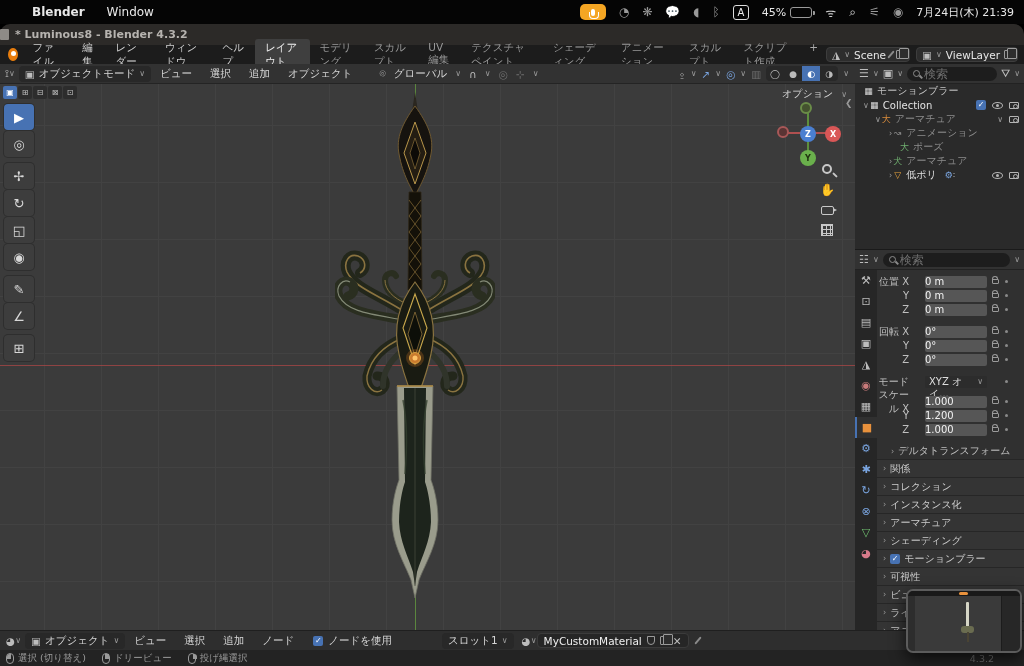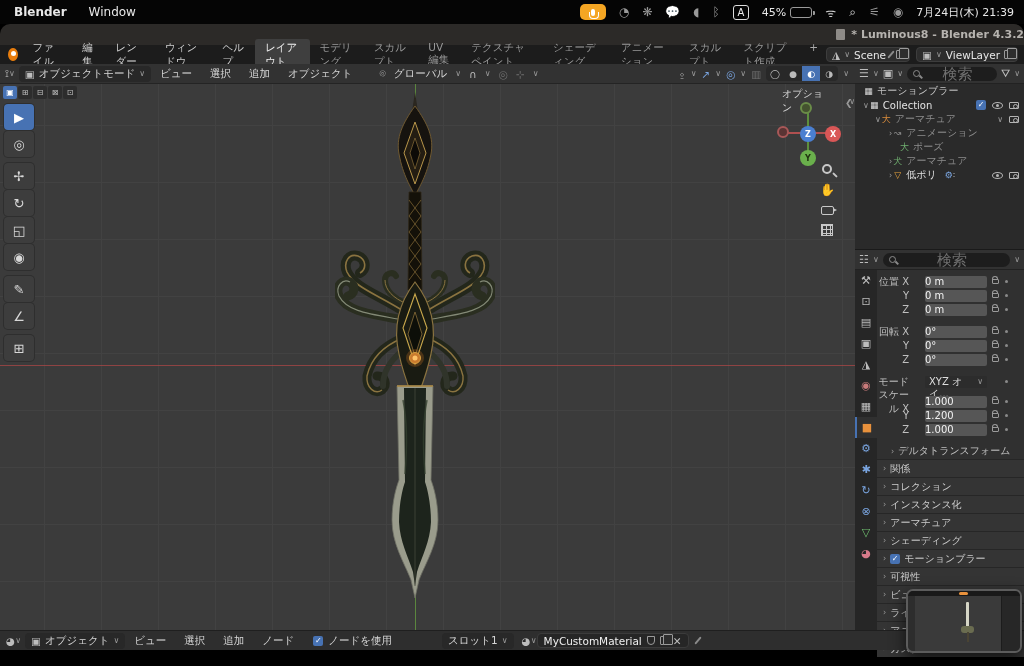--- a/index.html
+++ b/index.html
@@ -5,39 +5,39 @@
   * { margin:0; padding:0; box-sizing:border-box; }
   html,body { background:#000; }
   #screen { position:relative; width:1024px; height:666px; overflow:hidden;
     font-family:"DejaVu Sans","Liberation Sans",sans-serif; font-size:11px; color:#c8c8c8;
     background:#000; }
 
   
   #menubar { position:absolute; left:0; top:0; width:1024px; height:24px; background:#050505;
     display:flex; align-items:center; color:#e8e8e8; font-size:12px; }
   #menubar .apple { margin-left:14px; font-size:13px; }
-  #menubar .appname { font-weight:bold; }
+  #menubar .appname { margin-left:18px; font-weight:bold; }
   #menubar .menu { margin-left:22px; }
   #menubar .right { margin-left:auto; display:flex; align-items:center; gap:13px; margin-right:10px; font-size:11px; }
   .mic-pill { width:26px; height:16px; background:#f5a623; border-radius:5px; display:flex; align-items:center; justify-content:center; }
   .mic-glyph { width:4px; height:7px; background:#fff; border-radius:2px; position:relative; }
   .mic-glyph:after { content:""; position:absolute; left:-2px; top:3px; width:8px; height:6px;
     border:1px solid #fff; border-top:none; border-radius:0 0 4px 4px; }
   .tray { color:#cfcfcf; font-size:12px; }
   .tray.dim { color:#9a9a9a; }
   .inputbox { border:1.5px solid #ddd; border-radius:3px; width:16px; height:15px; display:flex;
     align-items:center; justify-content:center; font-size:10px; color:#eee; }
   .battery { display:flex; align-items:center; gap:4px; }
   .batt-shell { width:22px; height:11px; border:1px solid #9a9a9a; border-radius:3px; position:relative; padding:1px; }
   .batt-fill { width:9px; height:7px; background:#f7ce46; border-radius:1px; }
   .batt-shell:after { content:""; position:absolute; right:-4px; top:3px; width:2px; height:4px; background:#9a9a9a; border-radius:0 1px 1px 0; }
 
   
   #titlebar { position:absolute; left:0; top:24px; width:1024px; height:21px; background:#2c2a28;
-    border-radius:10px 10px 0 0; display:flex; align-items:center; justify-content:flex-end;
+    border-radius:10px 10px 0 0; display:flex; align-items:center; justify-content:flex-start;
     color:#b6b3af; font-size:11px; font-weight:bold; }
   .doc-ico { display:inline-block; width:9px; height:11px; background:#8e8b87; border-radius:1px; margin-right:6px; }
 
   
   #topbar { position:absolute; left:0; top:45px; width:1024px; height:19px; background:#1c1c1c;
     display:flex; align-items:center; font-size:10.5px; color:#cfcfcf; }
   .blender-logo { width:13px; height:13px; border-radius:50%; background:#e87d0d; margin:0 6px 0 8px; position:relative; }
   .blender-logo:after { content:""; position:absolute; left:3px; top:3px; width:5px; height:5px; border-radius:50%; background:#fff; }
   #topbar .tmenu { padding:0 9px; }
   .ws-tabs { display:flex; margin-left:0; }
@@ -92,28 +92,28 @@
   .gz-ball { position:absolute; width:16px; height:16px; border-radius:50%; display:flex; align-items:center; justify-content:center; font-size:8px; font-weight:bold; color:#fff; }
   .vp-side-icons { position:absolute; left:820px; top:80px; display:flex; flex-direction:column; gap:9px; align-items:center; color:#c8c8c8; }
   .ico-mag { position:relative; width:10px; height:10px; border:2px solid #c8c8c8; border-radius:50%; }
   .ico-mag:after { content:""; position:absolute; left:8px; top:8px; width:6px; height:2px; background:#c8c8c8; transform:rotate(45deg); border-radius:1px; }
   .ico-hand { font-size:12px; }
   .ico-cam3 { width:13px; height:9px; border:1.5px solid #c8c8c8; border-radius:2px; position:relative; }
   .ico-cam3:after { content:""; position:absolute; right:-4px; top:1px; border-left:4px solid #c8c8c8; border-top:2px solid transparent; border-bottom:2px solid transparent; }
   .ico-grid { width:12px; height:12px; background:
     linear-gradient(#c8c8c8 1px,transparent 1px),linear-gradient(90deg,#c8c8c8 1px,transparent 1px);
     background-size:4px 4px; border:1px solid #c8c8c8; }
-  .vp-options { position:absolute; left:782px; top:3px; color:#d8d8d8; font-size:10px; display:flex; gap:16px; align-items:center; }
+  .vp-options { position:absolute; left:782px; top:3px; color:#d8d8d8; font-size:10px; display:flex; gap:8px; align-items:center; }
   .sidebar-chev { position:absolute; left:845px; top:14px; color:#999; font-size:9px; }
 
   
   #outliner { position:absolute; left:855px; top:64px; width:169px; height:186px; background:#2a2a2a; border-bottom:1px solid #1a1a1a; }
   .ol-header { height:20px; background:#323232; display:flex; align-items:center; gap:4px; padding:0 4px; border-bottom:1px solid #222; }
   .search-box { flex:1; display:flex; align-items:center; gap:4px; background:#1d1d1d; border-radius:8px; height:14px; padding:0 6px; }
-  .search-box input { background:transparent; border:none; outline:none; color:#bbb; font-size:15px; width:100%; font-family:inherit;text-align:center; }
+  .search-box input { background:transparent; border:none; outline:none; color:#bbb; font-size:12px; width:100%; font-family:inherit; }
   .search-box input::placeholder { color:#6f6f6f; }
   .ico-mag-s { position:relative; width:7px; height:7px; border:1.5px solid #8a8a8a; border-radius:50%; flex:none; }
   .ico-mag-s:after { content:""; position:absolute; left:5px; top:5px; width:4px; height:1.5px; background:#8a8a8a; transform:rotate(45deg); }
   .ol-row { display:flex; align-items:center; height:14px; font-size:10px; color:#c4c4c4; padding-left:6px; position:relative; }
   .ol-row .lbl { margin-left:3px; white-space:nowrap; }
   .ol-row.dim .lbl { color:#8d8d8d; }
   .ol-right { position:absolute; right:5px; display:flex; gap:6px; align-items:center; }
   .ico-eye { position:relative; width:11px; height:7px; border:1px solid #b5b5b5; border-radius:50%; }
   .ico-eye:after { content:""; position:absolute; left:3px; top:1.5px; width:3px; height:3px; border-radius:50%; background:#b5b5b5; }
   .ico-cam { position:relative; width:10px; height:7px; border:1px solid #b5b5b5; border-radius:1px; }
@@ -643,20 +643,41 @@
     <span class="ico-pin" style="margin-left:8px"></span>
     <div style="margin-left:auto;margin-right:8px;display:flex;align-items:center;gap:7px">
       <span class="gi dim">∩</span>
       <span class="gi">⊞</span>
         <span class="chev">∨</span>
       <span class="gi blue" style="background:#2a4a72;border-radius:3px;padding:0 3px">◎</span>
         <span class="chev">∨</span>
     </div>
   </div>
 
+  <div id="statusbar">
+    <span class="sb-item">
+      <span class="mouse">
+          <span></span>
+        </span>
+      <span>選択 (切り替え)</span>
+    </span>
+    <span class="sb-item">
+      <span class="mouse">
+          <span style="left:2px;border-radius:0"></span>
+        </span>
+      <span>ドリービュー</span>
+    </span>
+    <span class="sb-item">
+      <span class="mouse">
+          <span style="left:4px;border-radius:0 3px 0 0"></span>
+        </span>
+      <span>投げ縄選択</span>
+    </span>
+    <span class="sb-version">4.3.2</span>
+  </div>
 
   <div id="pip">
     <div class="pip-top"></div>
     <div class="pip-dot"></div>
     <div class="pip-left"></div>
     <div class="pip-right"></div>
     <div class="pip-sword">
       <div class="pip-blade"></div>
       <div class="pip-guard"></div>
       <div class="pip-handle"></div>

